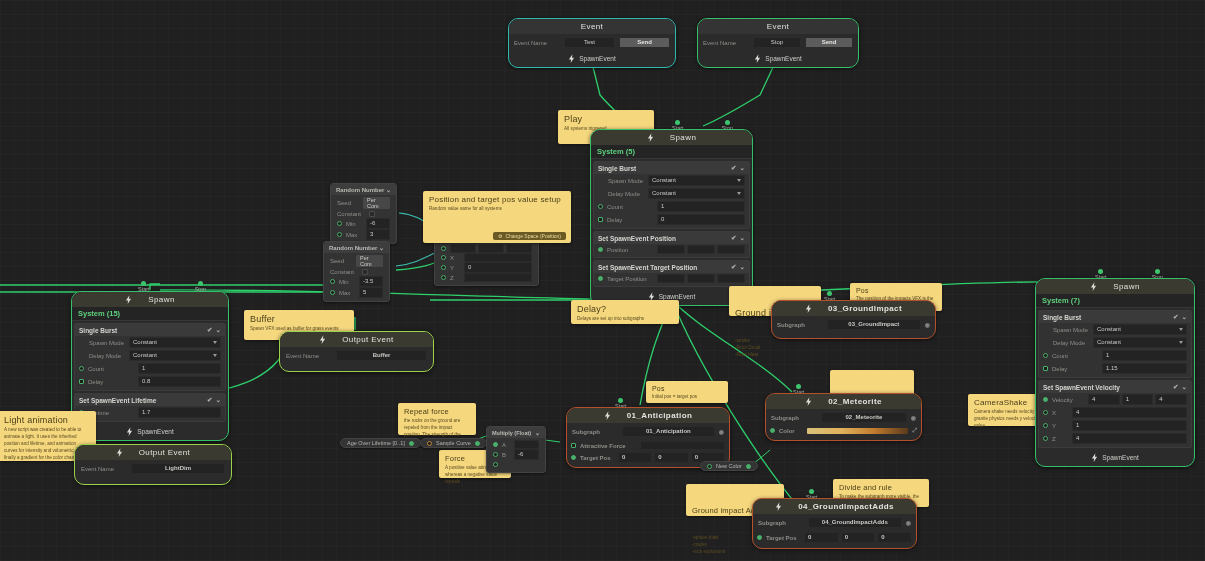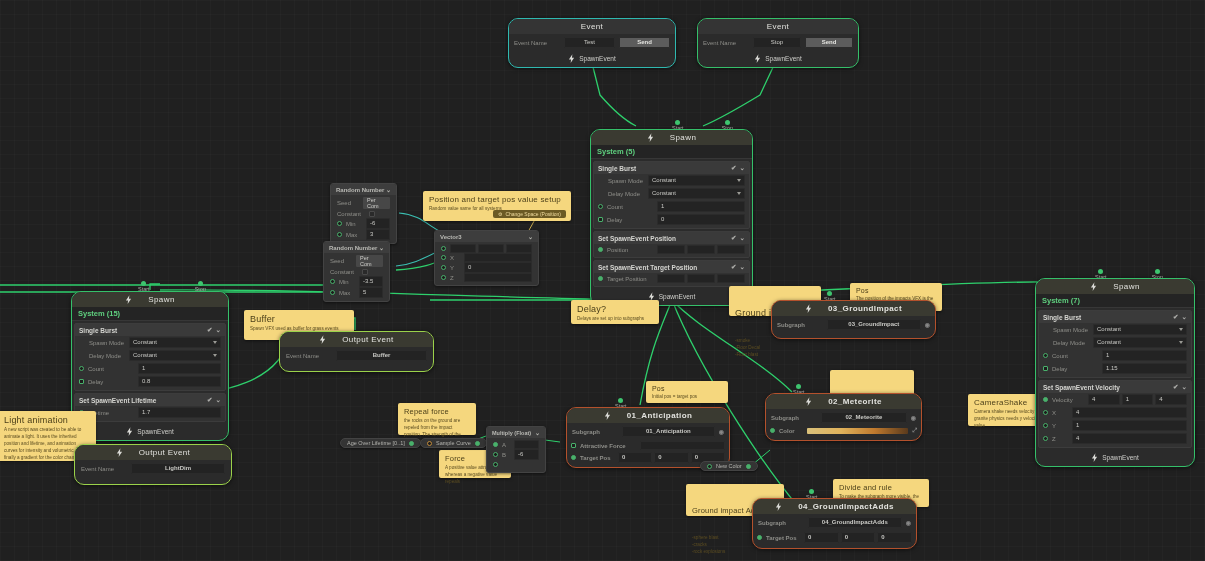--- a/index.html
+++ b/index.html
@@ -206,20 +206,24 @@
       <span class="field" style="text-align:center;background:#5c5c5c;color:#e4e4e0;max-width:62px;font-weight:bold;">Send</span>
     </div>
     <div class="footer">
       <svg class="bolt-ico" viewBox="0 0 8 10">
           <path d="M5 0 L1 6 H3.5 L3 10 L7 4 H4.5 Z" fill="#d8d8d4"></path>
         </svg>
       <span>SpawnEvent</span>
     </div>
   </div>
 
+  <div class="note" style="left:558px;top:110px;width:96px;height:34px;">
+    <h4>Play</h4>
+    <p>All systems triggered</p>
+  </div>
 
   <div class="topports" style="left:672px;top:120px;">
     <div class="tp" style="margin-right:38px;">
         <span class="dot"></span>
         <span>Start</span>
       </div>
     <div class="tp">
         <span class="dot"></span>
         <span>Stop</span>
       </div>
@@ -388,21 +392,21 @@
           <span class="field">0</span>
         </div>
       <div class="row" style="padding:0 3px;">
           <span class="port"></span>
           <span class="lbl" style="width:10px">Z</span>
           <span class="field"></span>
         </div>
     </div>
   </div>
 
-  <div class="note" style="left:423px;top:191px;width:148px;height:30px;">
+  <div class="note" style="left:423px;top:191px;width:148px;height:52px;">
     <h4 style="font-size:8px;">Position and target pos value setup</h4>
     <p>Random value same for all systems</p>
     <span class="btn" style="position:absolute;right:5px;bottom:3px;">
       <span>⚙</span>
       <span>Change Space (Position)</span>
     </span>
   </div>
 
   <div class="topports" style="left:138px;top:281px;">
     <div class="tp" style="margin-right:45px;">
@@ -504,21 +508,21 @@
           </svg>
         <span>Output Event</span>
       </span>
     </div>
     <div class="row" style="padding:3px 6px 10px 6px;">
       <span class="lbl">Event Name</span>
       <span class="field" style="text-align:center;font-weight:bold;">LightDim</span>
     </div>
   </div>
 
-  <div class="note" style="left:571px;top:300px;width:88px;height:24px;">
+  <div class="note" style="left:571px;top:300px;width:108px;height:24px;">
     <h4>Delay?</h4>
     <p>Delays are set up into subgraphs</p>
   </div>
 
   <div class="note" style="left:729px;top:286px;width:92px;height:30px;white-space:pre-line;">
     <h4>Ground impact</h4>
     <p>-smoke
 -Floor Decal
 -Floor blast</p>
   </div>

